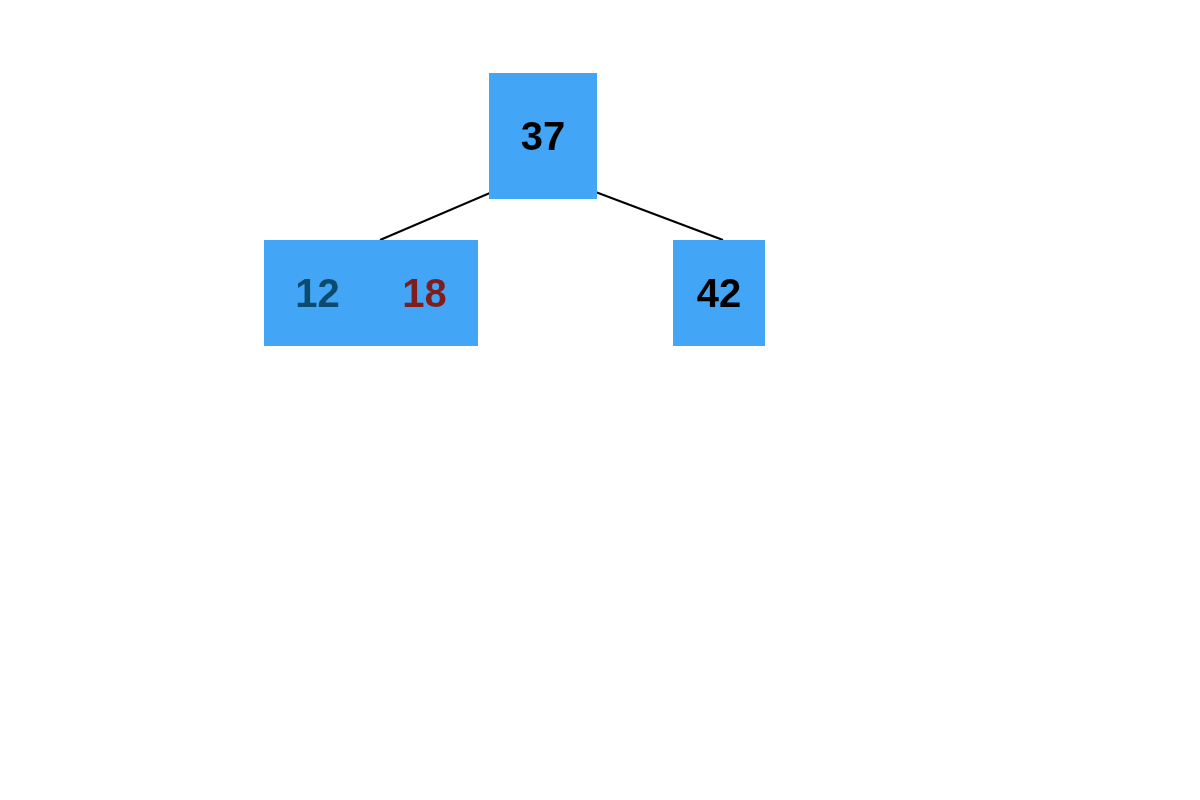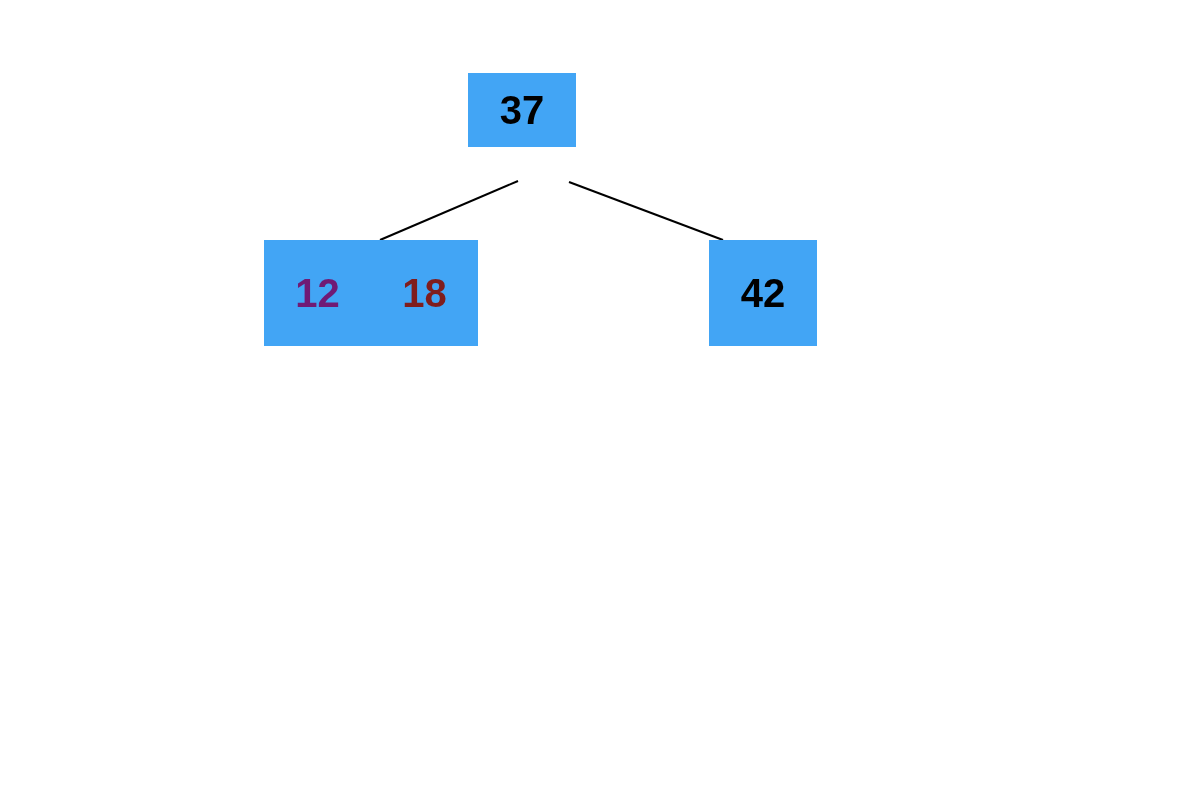--- a/index.html
+++ b/index.html
@@ -42,24 +42,24 @@
 </style>
 </head>
 <body>
 
 <div class="canvas">
   <svg class="edges-svg" width="1200" height="800" viewBox="0 0 1200 800">
       <line x1="518" y1="181" x2="380" y2="240" stroke="#000000" stroke-width="2"></line>
       <line x1="569" y1="182" x2="723" y2="240" stroke="#000000" stroke-width="2"></line>
     </svg>
   <div>
-      <div class="node" style="left: 468px; top: 73px; width: 108px; height: 74px; background: rgb(66, 165, 245);">
+      <div class="node" style="left: 489px; top: 73px; width: 108px; height: 126px; background: rgb(66, 165, 245);">
         <div class="key" style="color: rgb(0, 0, 0);">37</div>
       </div>
       <div class="node" style="left: 264px; top: 240px; width: 214px; height: 106px; background: rgb(66, 165, 245);">
-        <div class="key" style="color: #701a75;">12</div>
+        <div class="key" style="color: #0c4a6e;">12</div>
         <div class="key" style="color: #7f1d1d;">18</div>
       </div>
-      <div class="node" style="left: 673px; top: 240px; width: 108px; height: 106px; background: rgb(66, 165, 245); margin-left: 36px;">
+      <div class="node" style="left: 673px; top: 240px; width: 92px; height: 106px; background: rgb(66, 165, 245);">
         <div class="key" style="color: rgb(0, 0, 0);">42</div>
       </div>
     </div>
 </div>
 
 </body></html>

